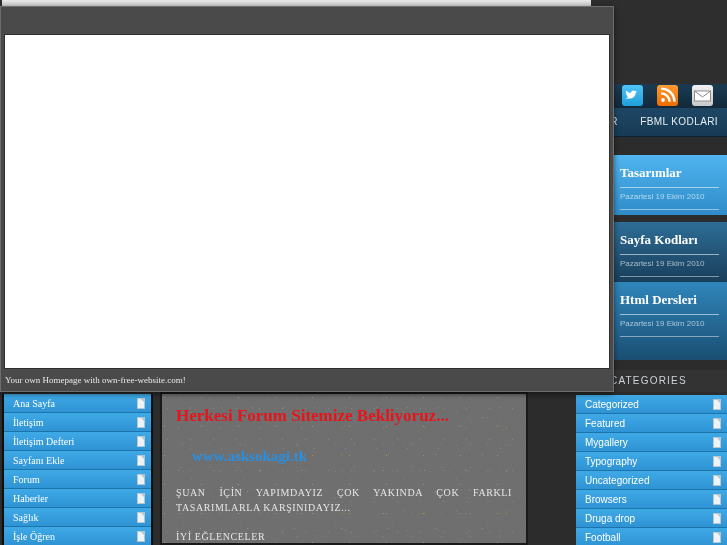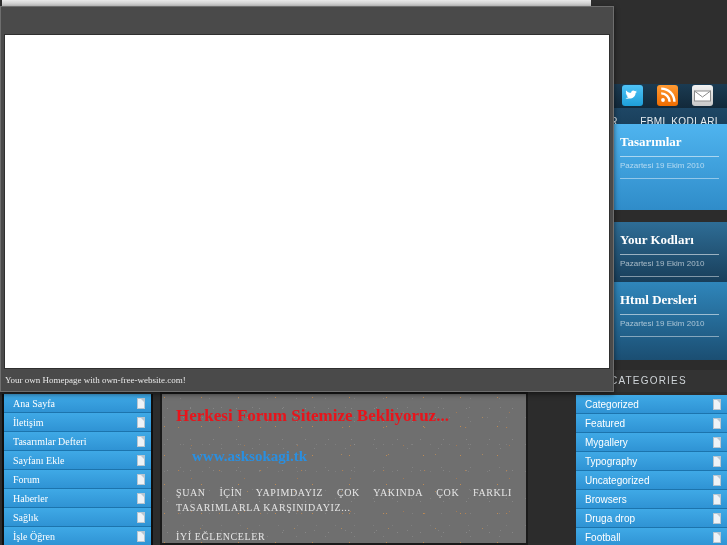--- a/index.html
+++ b/index.html
@@ -80,21 +80,21 @@
   #nav-scroller { position: absolute; right: 0; top: 0; }
 
   
   .post-card {
     position: absolute;
     left: 612px;
     width: 115px;
     padding: 10px 8px 8px 8px;
     box-sizing: border-box;
   }
-  .post-card.c1 { top: 124px; height: 86px; background: linear-gradient(#4fb4ef, #2f8cc9); }
+  .post-card.c1 { top: 155px; height: 60px; background: linear-gradient(#4fb4ef, #2f8cc9); }
   .post-card.c2 { top: 222px; height: 78px; background: linear-gradient(#2e6d96, #123048); }
   .post-card.c3 { top: 282px; height: 78px; background: linear-gradient(#2f86bb, #1b4e72); }
   .post-title {
     color: #ffffff;
     font-size: 13px;
     font-weight: bold;
     font-family: "Liberation Serif", serif;
     white-space: nowrap;
     overflow: hidden;
   }
@@ -343,21 +343,21 @@
     </div>
   </div>
 
   <div class="post-card c1 noise">
     <div class="post-title">Tasarımlar</div>
     <div class="post-rule"></div>
     <div class="post-date">Pazartesi 19 Ekim 2010</div>
     <div class="post-rule2"></div>
   </div>
   <div class="post-card c2 noise">
-    <div class="post-title">Your Kodları</div>
+    <div class="post-title">Sayfa Kodları</div>
     <div class="post-rule"></div>
     <div class="post-date">Pazartesi 19 Ekim 2010</div>
     <div class="post-rule2"></div>
   </div>
   <div class="post-card c3 noise">
     <div class="post-title">Html Dersleri</div>
     <div class="post-rule"></div>
     <div class="post-date">Pazartesi 19 Ekim 2010</div>
     <div class="post-rule2"></div>
   </div>
@@ -402,21 +402,21 @@
   <div id="left-menu">
     <div class="menu-item">
       <span>Ana Sayfa</span>
       <span class="doc-icon"></span>
     </div>
     <div class="menu-item">
       <span>İletişim</span>
       <span class="doc-icon"></span>
     </div>
     <div class="menu-item">
-      <span>Tasarımlar Defteri</span>
+      <span>İletişim Defteri</span>
       <span class="doc-icon"></span>
     </div>
     <div class="menu-item">
       <span>Sayfanı Ekle</span>
       <span class="doc-icon"></span>
     </div>
     <div class="menu-item">
       <span>Forum</span>
       <span class="doc-icon"></span>
     </div>

